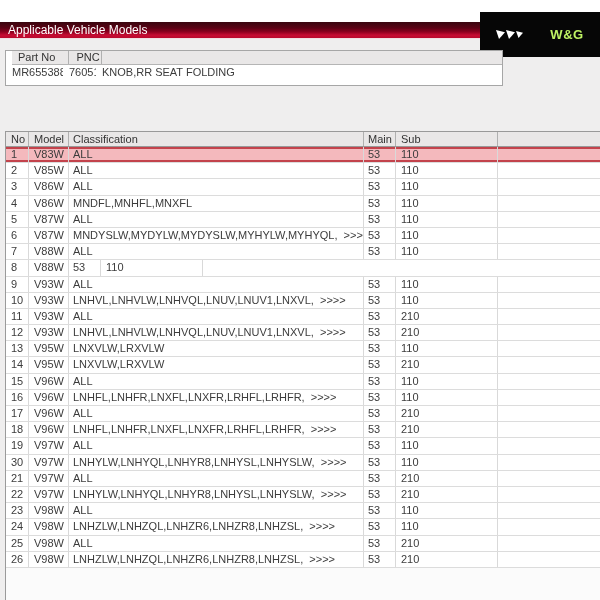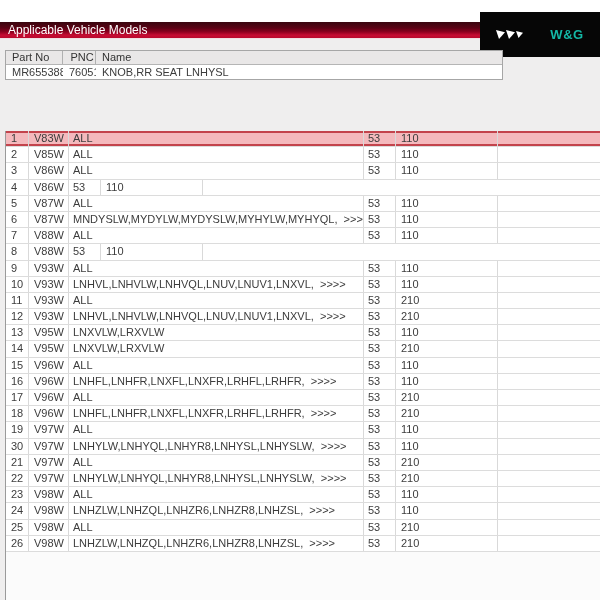--- a/index.html
+++ b/index.html
@@ -11,37 +11,37 @@
   }
   .top-strip{position:absolute;left:0;top:0;width:600px;height:22px;background:#ffffff;}
   .titlebar{
     position:absolute;left:0;top:22px;width:524px;height:17px;box-sizing:border-box;
     background:linear-gradient(180deg,#38060f 0%,#5c0214 38%,#8e001f 62%,#c70c33 82%,#b9092d 100%);
     color:#ffffff;font-size:12px;line-height:17px;padding-left:8px;
     border-bottom:1px solid #f0dfe3;
   }
   .logo-box{
     position:absolute;left:480px;top:12px;width:120px;height:45px;background:#060606;
-    display:flex;align-items:center;justify-content:center;gap:24px;color:#14b8a6;
+    display:flex;align-items:center;justify-content:center;gap:24px;color:#bef264;
   }
   .logo-text{font-size:13px;font-weight:bold;letter-spacing:0.5px;}
   .chevrons{display:block;}
 
   
   .part-panel{
     position:absolute;left:5px;top:50px;width:498px;box-sizing:border-box;
     background:#ffffff;border:1px solid #a6a6a6;
   }
   .part-header{display:flex;height:13px;background:#e9e7e7;border-bottom:1px solid #b5b5b5;
-    font-size:11px;line-height:13px;color:#333;}
+    font-size:11px;line-height:13px;color:#333;margin-left:6px;}
   .part-header .ph{box-sizing:border-box;overflow:hidden;white-space:nowrap;}
   .ph-partno{width:57px;padding-left:6px;border-right:1px solid #b0b0b0;}
   .ph-pnc{width:33px;padding-left:6px;border-right:1px solid #b0b0b0;text-align:center;}
   .ph-name{flex:1;padding-left:6px;}
-  .part-row{display:flex;height:14px;background:#ffffff;font-size:11px;line-height:14px;color:#3c3c3c;}
+  .part-row{display:flex;height:20px;background:#ffffff;font-size:11px;line-height:14px;color:#3c3c3c;}
   .part-row .pc{box-sizing:border-box;overflow:hidden;white-space:nowrap;}
   .pc-partno{width:57px;padding-left:6px;}
   .pc-pnc{width:33px;padding-left:6px;}
   .pc-name{flex:1;padding-left:6px;}
 
   
   .main-list{
     position:absolute;left:5px;top:131px;width:595px;height:469px;box-sizing:border-box;
     background:#fbfbfb;border-left:1px solid #9a9a9a;
   }
@@ -85,30 +85,37 @@
     <polygon points="10,1 19,3.2 13,10" fill="#ffffff"></polygon>
     <polygon points="20,2 27,3.8 22.5,9" fill="#ffffff"></polygon>
   </svg>
   <span class="logo-text">W&amp;G</span>
 </div>
 
 <div class="part-panel">
   <div class="part-header">
     <div class="ph ph-partno">Part No</div>
     <div class="ph ph-pnc">PNC</div>
-    <div class="ph ph-name">Name</div>
   </div>
   <div class="part-row">
     <div class="pc pc-partno">MR655388</div>
     <div class="pc pc-pnc">76051</div>
-    <div class="pc pc-name">KNOB,RR SEAT LNHYSL</div>
+    <div class="pc pc-name">KNOB,RR SEAT FOLDING</div>
   </div>
 </div>
 
 <div class="main-list">
+  <div class="m-header">
+    <div class="cell c-no">No</div>
+    <div class="cell c-model">Model</div>
+    <div class="cell c-class">Classification</div>
+    <div class="cell c-main">Main</div>
+    <div class="cell c-sub">Sub</div>
+    <div class="cell c-extra"></div>
+  </div>
   <div>
       <div class="m-row selected">
         <div class="cell c-no">1</div>
         <div class="cell c-model">V83W</div>
         <div class="cell c-class">ALL</div>
         <div class="cell c-main">53</div>
         <div class="cell c-sub">110</div>
         <div class="cell c-extra"></div>
       </div>
       <div class="m-row">
@@ -123,20 +130,21 @@
         <div class="cell c-no">3</div>
         <div class="cell c-model">V86W</div>
         <div class="cell c-class">ALL</div>
         <div class="cell c-main">53</div>
         <div class="cell c-sub">110</div>
         <div class="cell c-extra"></div>
       </div>
       <div class="m-row">
         <div class="cell c-no">4</div>
         <div class="cell c-model">V86W</div>
+        <div class="cell c-class">MNDFL,MNHFL,MNXFL</div>
         <div class="cell c-main">53</div>
         <div class="cell c-sub">110</div>
         <div class="cell c-extra"></div>
       </div>
       <div class="m-row">
         <div class="cell c-no">5</div>
         <div class="cell c-model">V87W</div>
         <div class="cell c-class">ALL</div>
         <div class="cell c-main">53</div>
         <div class="cell c-sub">110</div>

